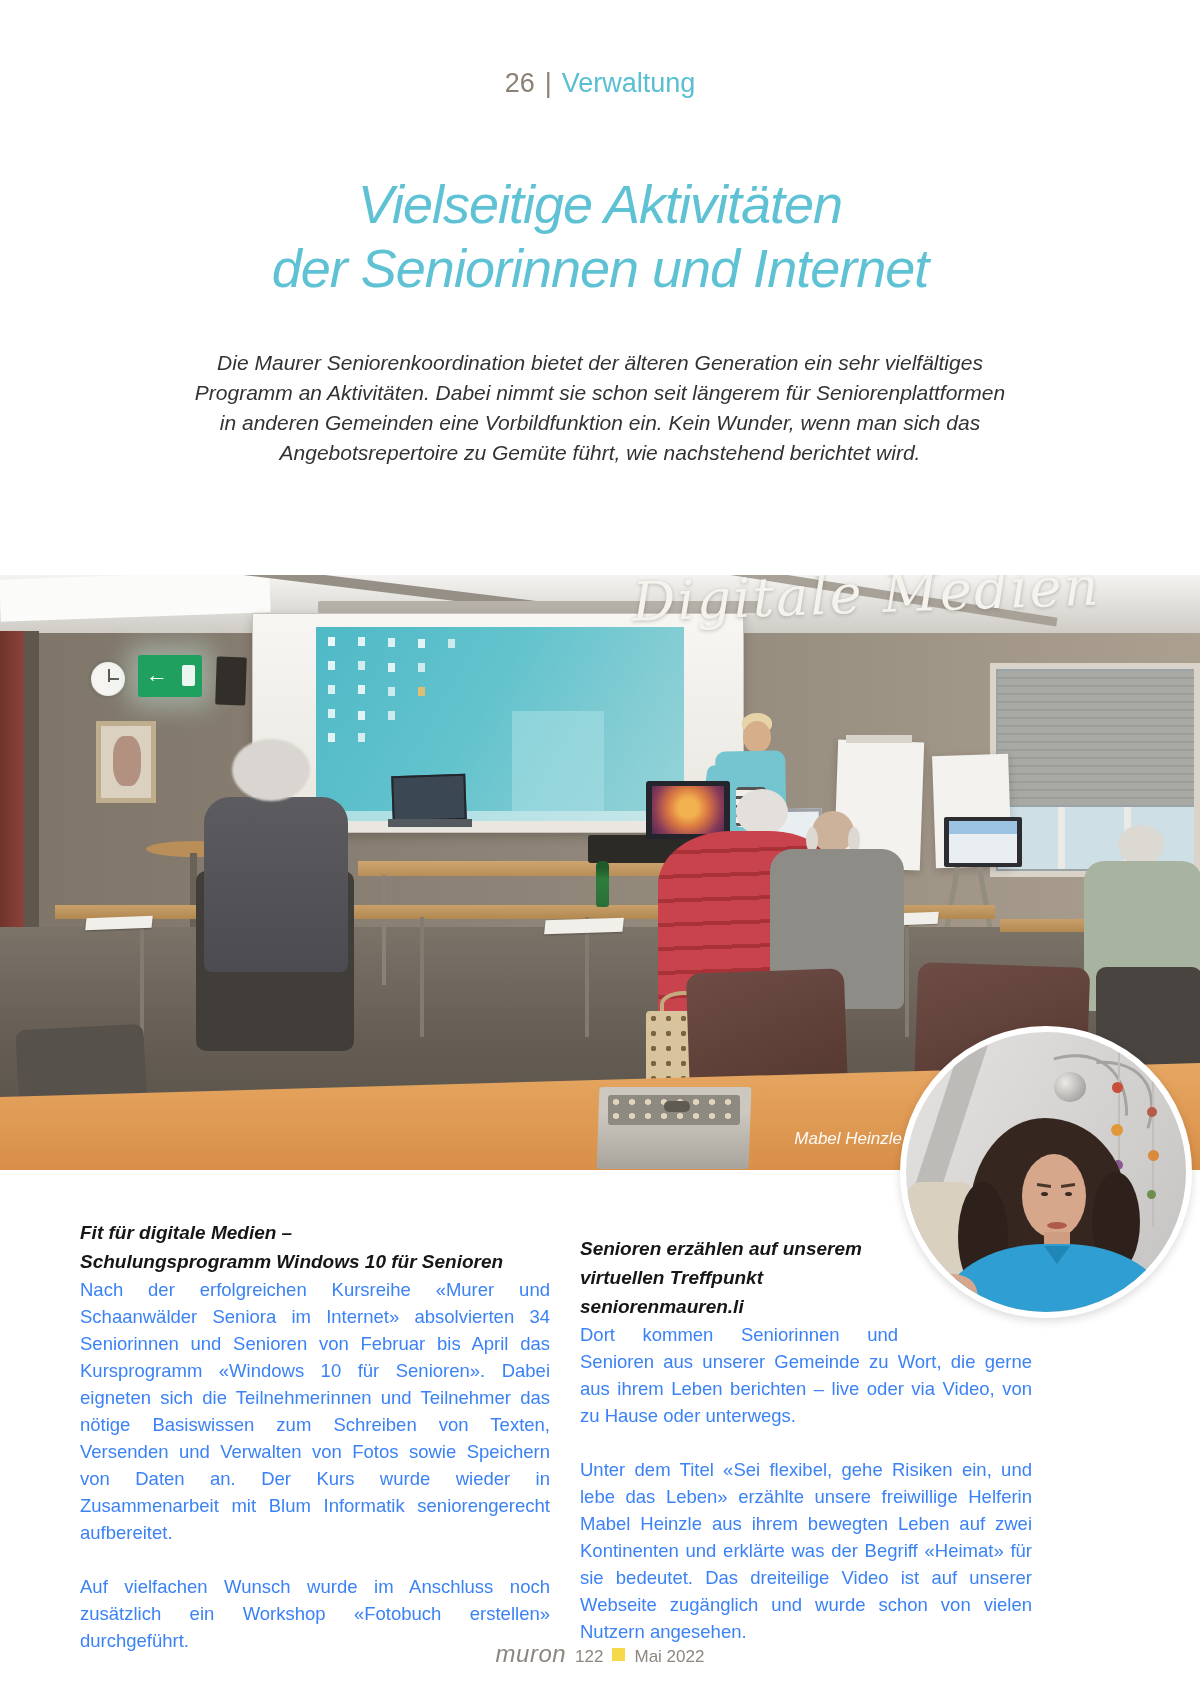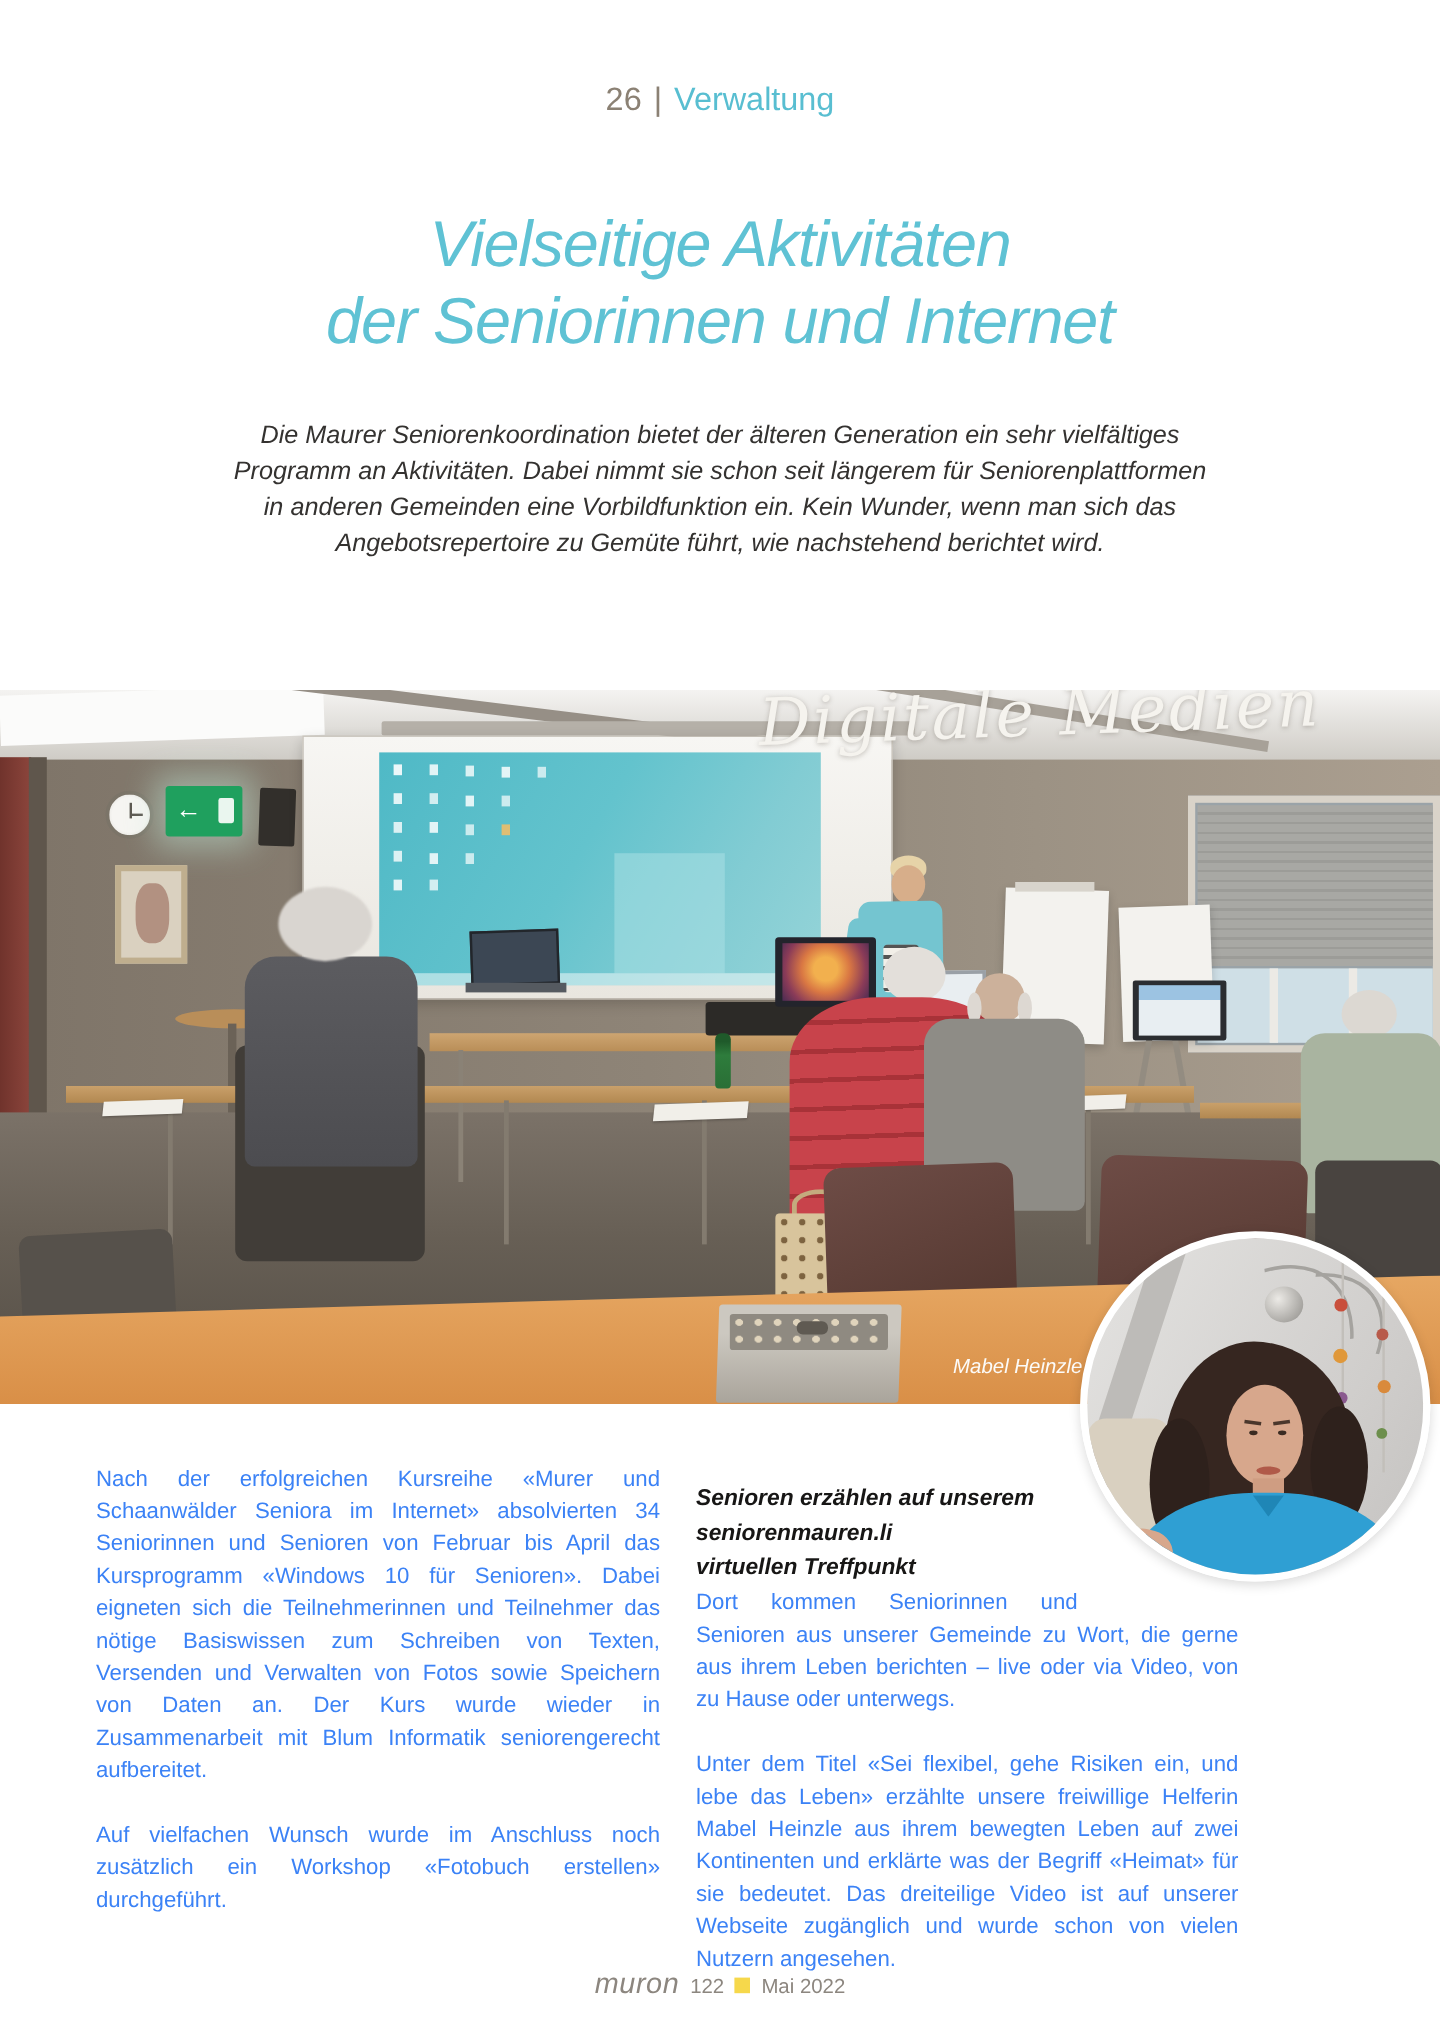--- a/index.html
+++ b/index.html
@@ -223,31 +223,33 @@
     <div class="abs" style="left:138px;top:200px;width:26px;height:18px;background:#cf9d82;"></div>
     <div class="abs" style="left:36px;top:212px;width:226px;height:95px;background:#2f9fd3;border-radius:46% 46% 0 0 / 70% 70% 0 0;"></div>
     <div class="abs" style="left:138px;top:214px;width:26px;height:18px;background:#1f86b6;clip-path:polygon(0 0,100% 0,50% 100%);"></div>
     <div class="abs" style="left:22px;top:242px;width:46px;height:70px;background:#d7a78c;border-radius:20px;transform:rotate(14deg);"></div>
     <div class="abs" style="left:224px;top:246px;width:44px;height:70px;background:#d7a78c;border-radius:20px;transform:rotate(-14deg);"></div>
   </div>
 
   <div class="cols">
     <div class="col col-left">
       <h3>
+        <span style="display:block">Fit für digitale Medien –</span>
+        <span style="display:block">Schulungsprogramm Windows 10 für Senioren</span>
       </h3>
       <p>Nach der erfolgreichen Kursreihe «Murer und Schaanwälder Seniora im Internet» absolvierten 34 Seniorinnen und Senioren von Februar bis April das Kursprogramm «Windows 10 für Senioren». Dabei eigneten sich die Teilnehmerinnen und Teilnehmer das nötige Basiswissen zum Schreiben von Texten, Versenden und Verwalten von Fotos sowie Speichern von Daten an. Der Kurs wurde wieder in Zusammenarbeit mit Blum Informatik seniorengerecht aufbereitet.</p>
       <div class="gap"></div>
       <p>Auf vielfachen Wunsch wurde im Anschluss noch zusätzlich ein Workshop «Fotobuch erstellen» durchgeführt.</p>
     </div>
     <div class="col col-right">
       <div class="circle-spacer"></div>
       <h3>
         <span style="display:block">Senioren erzählen auf unserem</span>
+        <span style="display:block">virtuellen Treffpunkt</span>
         <span style="display:block">seniorenmauren.li</span>
-        <span style="display:block">virtuellen Treffpunkt</span>
       </h3>
       <p>Dort kommen Seniorinnen und Senioren aus unserer Gemeinde zu Wort, die gerne aus ihrem Leben berichten – live oder via Video, von zu Hause oder unterwegs.</p>
       <div class="gap"></div>
       <p>Unter dem Titel «Sei flexibel, gehe Risiken ein, und lebe das Leben» erzählte unsere freiwillige Helferin Mabel Heinzle aus ihrem bewegten Leben auf zwei Kontinenten und erklärte was der Begriff «Heimat» für sie bedeutet. Das dreiteilige Video ist auf unserer Webseite zugänglich und wurde schon von vielen Nutzern angesehen.</p>
     </div>
   </div>
 
   <div class="footer">
     <span class="mag">muron</span>
     <span class="issue">122</span>

